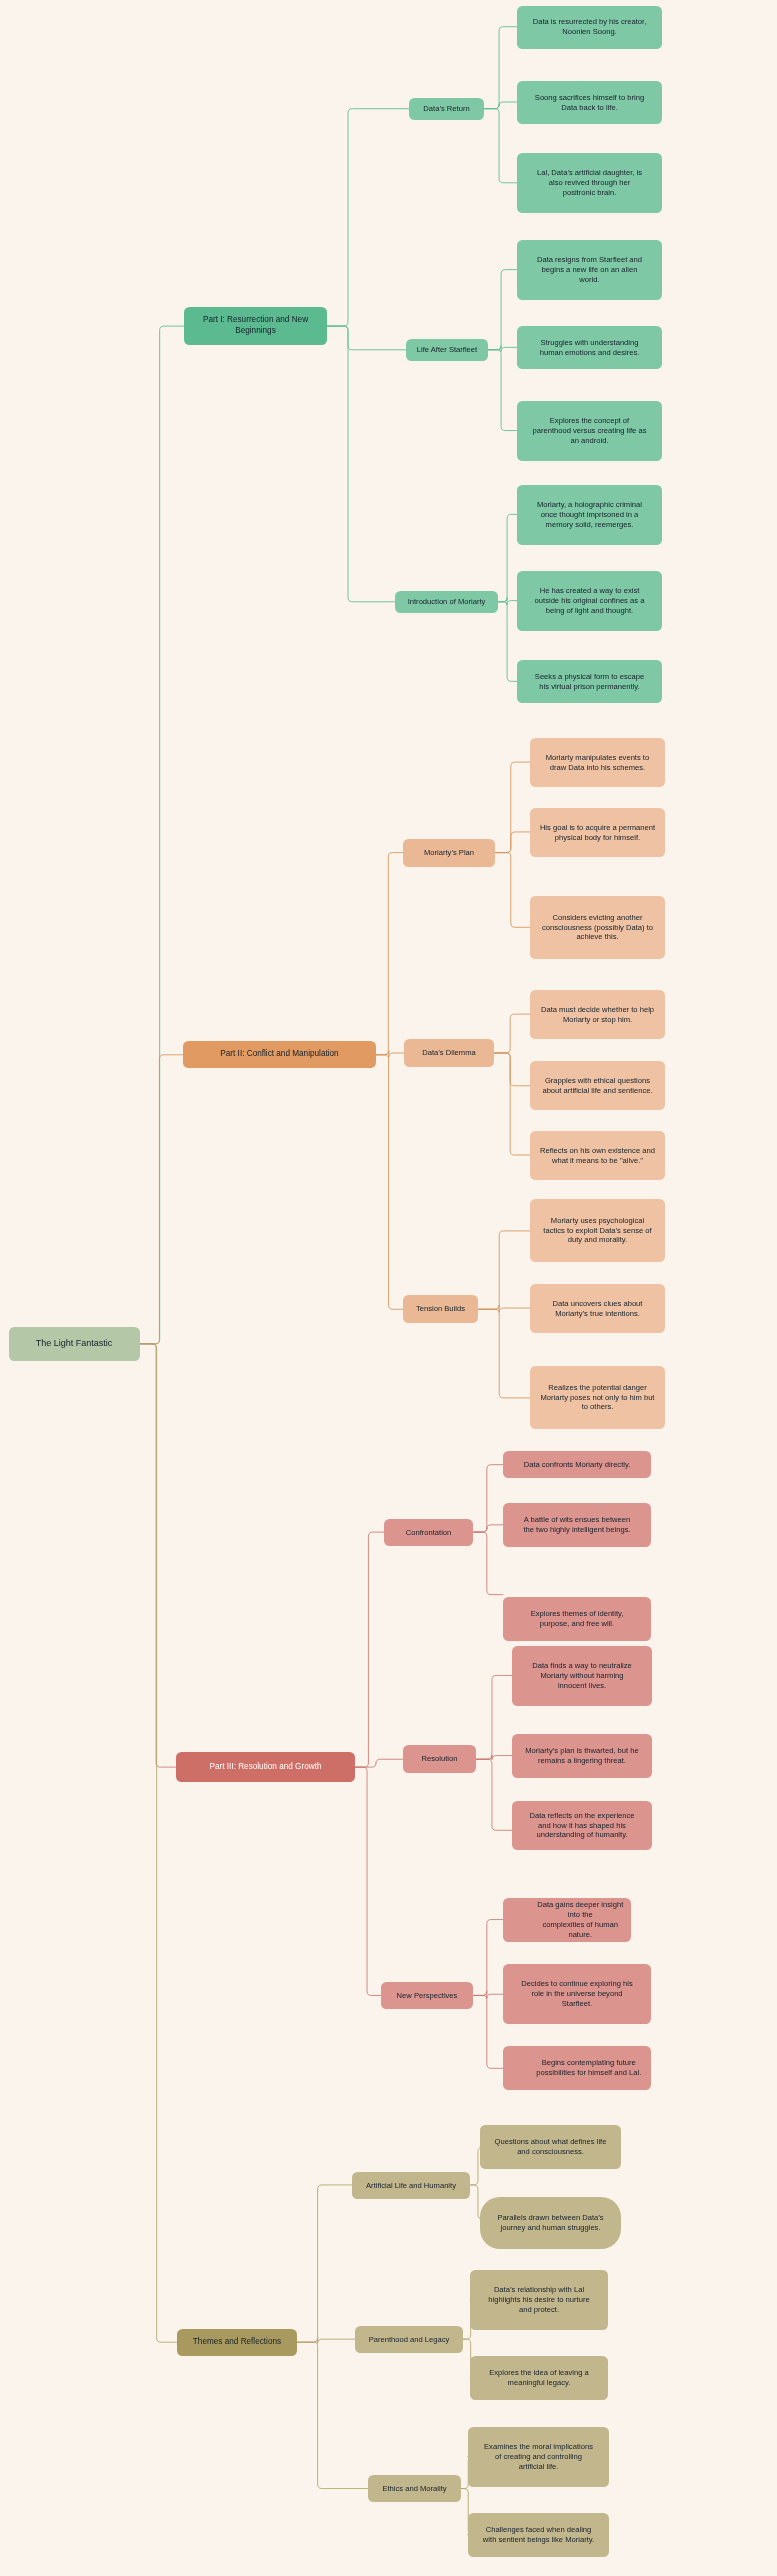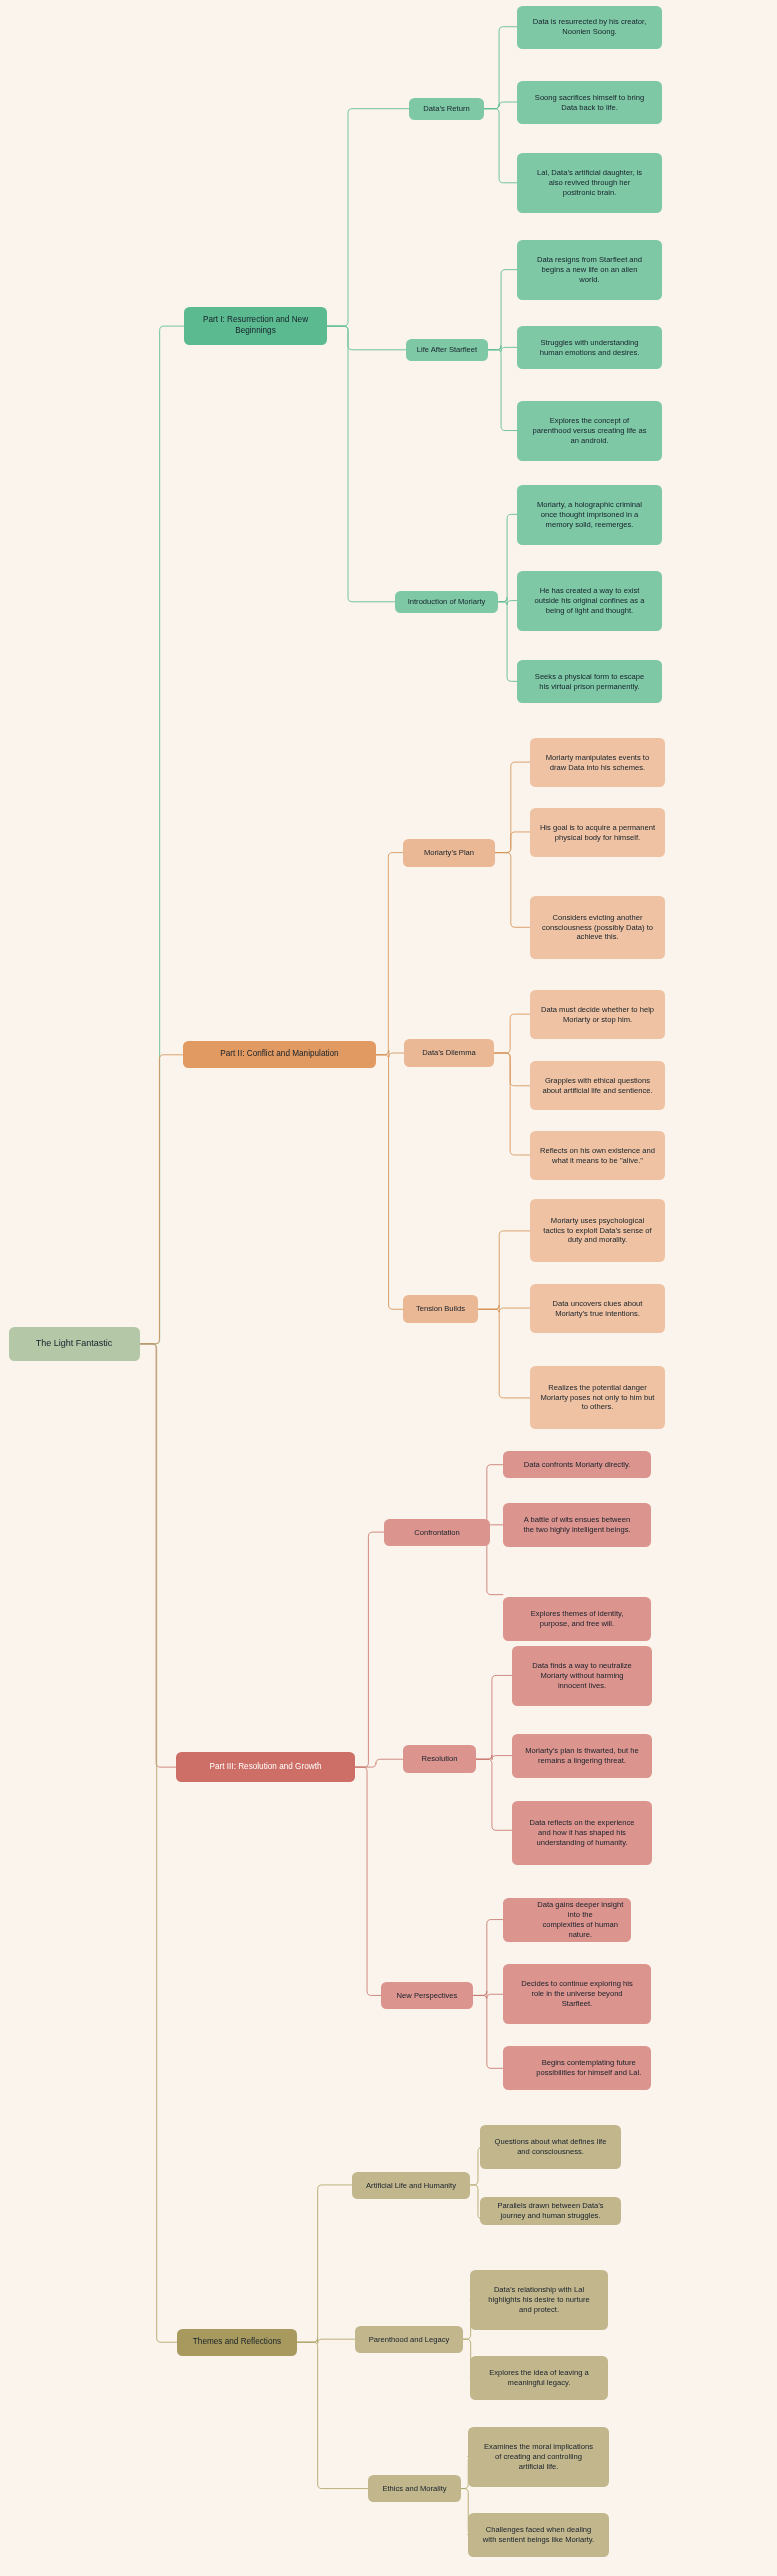--- a/index.html
+++ b/index.html
@@ -169,48 +169,48 @@
       <div class="node sub c-orange-sub" style="left: 403px; top: 1295px; width: 75px; height: 28px;">Tension Builds</div>
       <div class="node leaf c-orange-leaf" style="left: 530px; top: 1199px; width: 135px; height: 63px;">Moriarty uses psychological
 tactics to exploit Data’s sense of
 duty and morality.</div>
       <div class="node leaf c-orange-leaf" style="left: 530px; top: 1284px; width: 135px; height: 49px;">Data uncovers clues about
 Moriarty’s true intentions.</div>
       <div class="node leaf c-orange-leaf" style="left: 530px; top: 1366px; width: 135px; height: 63px;">Realizes the potential danger
 Moriarty poses not only to him but
 to others.</div>
       <div class="node branch c-red-branch" style="left: 176px; top: 1752px; width: 179px; height: 30px;">Part III: Resolution and Growth</div>
-      <div class="node sub c-red-sub" style="left: 384px; top: 1519px; width: 106px; height: 27px;">Confrontation</div>
+      <div class="node sub c-red-sub" style="left: 384px; top: 1519px; width: 89px; height: 27px;">Confrontation</div>
       <div class="node leaf c-red-leaf" style="left: 503px; top: 1451px; width: 148px; height: 27px;">Data confronts Moriarty directly.</div>
       <div class="node leaf c-red-leaf" style="left: 503px; top: 1503px; width: 148px; height: 44px;">A battle of wits ensues between
 the two highly intelligent beings.</div>
       <div class="node leaf c-red-leaf" style="left: 503px; top: 1573px; width: 148px; height: 44px; margin-top: 24px;">Explores themes of identity,
 purpose, and free will.</div>
       <div class="node sub c-red-sub" style="left: 403px; top: 1745px; width: 73px; height: 28px;">Resolution</div>
       <div class="node leaf c-red-leaf" style="left: 512px; top: 1646px; width: 140px; height: 60px;">Data finds a way to neutralize
 Moriarty without harming
 innocent lives.</div>
       <div class="node leaf c-red-leaf" style="left: 512px; top: 1734px; width: 140px; height: 44px;">Moriarty’s plan is thwarted, but he
 remains a lingering threat.</div>
-      <div class="node leaf c-red-leaf" style="left: 512px; top: 1801px; width: 140px; height: 64px;">Data reflects on the experience
+      <div class="node leaf c-red-leaf" style="left: 512px; top: 1801px; width: 140px; height: 49px;">Data reflects on the experience
 and how it has shaped his
 understanding of humanity.</div>
       <div class="node sub c-red-sub" style="left: 381px; top: 1982px; width: 92px; height: 27px;">New Perspectives</div>
       <div class="node leaf c-red-leaf" style="left: 503px; top: 1898px; width: 128px; height: 44px; padding-left: 32px;">Data gains deeper insight into the
 complexities of human nature.</div>
       <div class="node leaf c-red-leaf" style="left: 503px; top: 1964px; width: 148px; height: 60px;">Decides to continue exploring his
 role in the universe beyond
 Starfleet.</div>
       <div class="node leaf c-red-leaf" style="left: 503px; top: 2046px; width: 148px; height: 44px; padding-left: 29px;">Begins contemplating future
 possibilities for himself and Lal.</div>
       <div class="node branch c-olive-branch" style="left: 177px; top: 2329px; width: 120px; height: 27px;">Themes and Reflections</div>
       <div class="node sub c-olive-sub" style="left: 352px; top: 2172px; width: 118px; height: 27px;">Artificial Life and Humanity</div>
       <div class="node leaf c-olive-leaf" style="left: 480px; top: 2125px; width: 141px; height: 44px;">Questions about what defines life
 and consciousness.</div>
-      <div class="node leaf c-olive-leaf" style="left: 480px; top: 2197px; width: 141px; height: 28px;">Parallels drawn between Data’s
+      <div class="node leaf c-olive-leaf" style="left: 480px; top: 2197px; width: 141px; height: 52px; border-radius: 20px;">Parallels drawn between Data’s
 journey and human struggles.</div>
       <div class="node sub c-olive-sub" style="left: 355px; top: 2326px; width: 108px; height: 27px;">Parenthood and Legacy</div>
       <div class="node leaf c-olive-leaf" style="left: 470px; top: 2270px; width: 138px; height: 60px;">Data’s relationship with Lal
 highlights his desire to nurture
 and protect.</div>
       <div class="node leaf c-olive-leaf" style="left: 470px; top: 2356px; width: 138px; height: 44px;">Explores the idea of leaving a
 meaningful legacy.</div>
       <div class="node sub c-olive-sub" style="left: 368px; top: 2475px; width: 93px; height: 27px;">Ethics and Morality</div>
       <div class="node leaf c-olive-leaf" style="left: 468px; top: 2427px; width: 141px; height: 60px;">Examines the moral implications
 of creating and controlling

